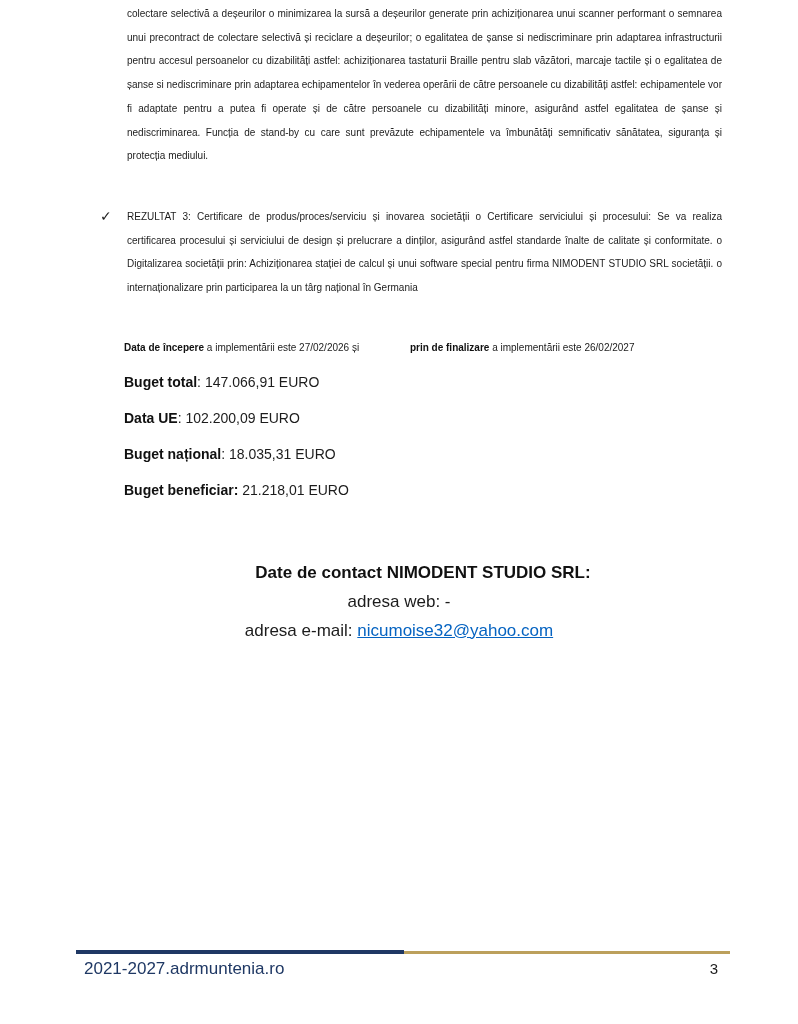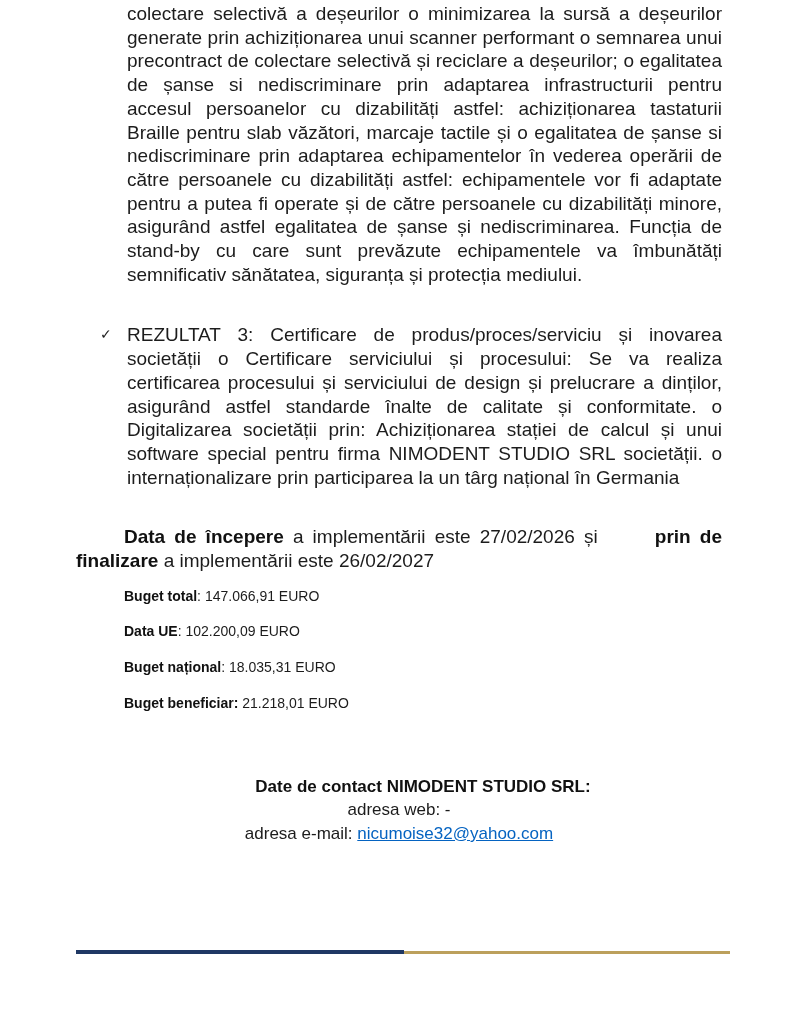--- a/index.html
+++ b/index.html
@@ -14,21 +14,21 @@
     margin: 0 auto;
   }
   .content {
     position: absolute;
     left: 76px;
     right: 76px;
     top: 0;
   }
   p { margin: 0; }
   .body-text {
-    font-size: 19px;
+    font-size: 10px;
     line-height: 23.7px;
     text-align: justify;
     color: #1c1c1c;
   }
   .para-continuation {
     margin-left: 51px;
     padding-top: 2px;
   }
   .bullet-row {
     display: flex;
@@ -50,21 +50,21 @@
     font-size: 14px;
     line-height: 23.7px;
     margin-top: 12px;
   }
   .contact-block {
     margin-top: 59px;
     text-align: center;
     font-size: 17px;
     line-height: 23.7px;
   }
-  .contact-line { }
+  .contact-line { margin-top: 5px; }
   .contact-title { margin-top: 0; }
   .email-link {
     color: var(--link, #0563C1);
     text-decoration: underline;
     cursor: pointer;
   }
   .footer {
     position: absolute;
     left: 76px;
     right: 68px;
@@ -123,14 +123,18 @@
       <p class="contact-line"><span>adresa e-mail: </span><a class="email-link">nicumoise32@yahoo.com</a></p>
     </div>
 
   </div>
 
   <div class="footer">
     <div class="footer-rule">
       <span class="rule-navy"></span>
       <span class="rule-gold"></span>
     </div>
+    <div class="footer-row">
+      <a class="footer-site">2021-2027.adrmuntenia.ro</a>
+      <span class="footer-page">3</span>
+    </div>
   </div>
 </div>
 
 </body></html>

